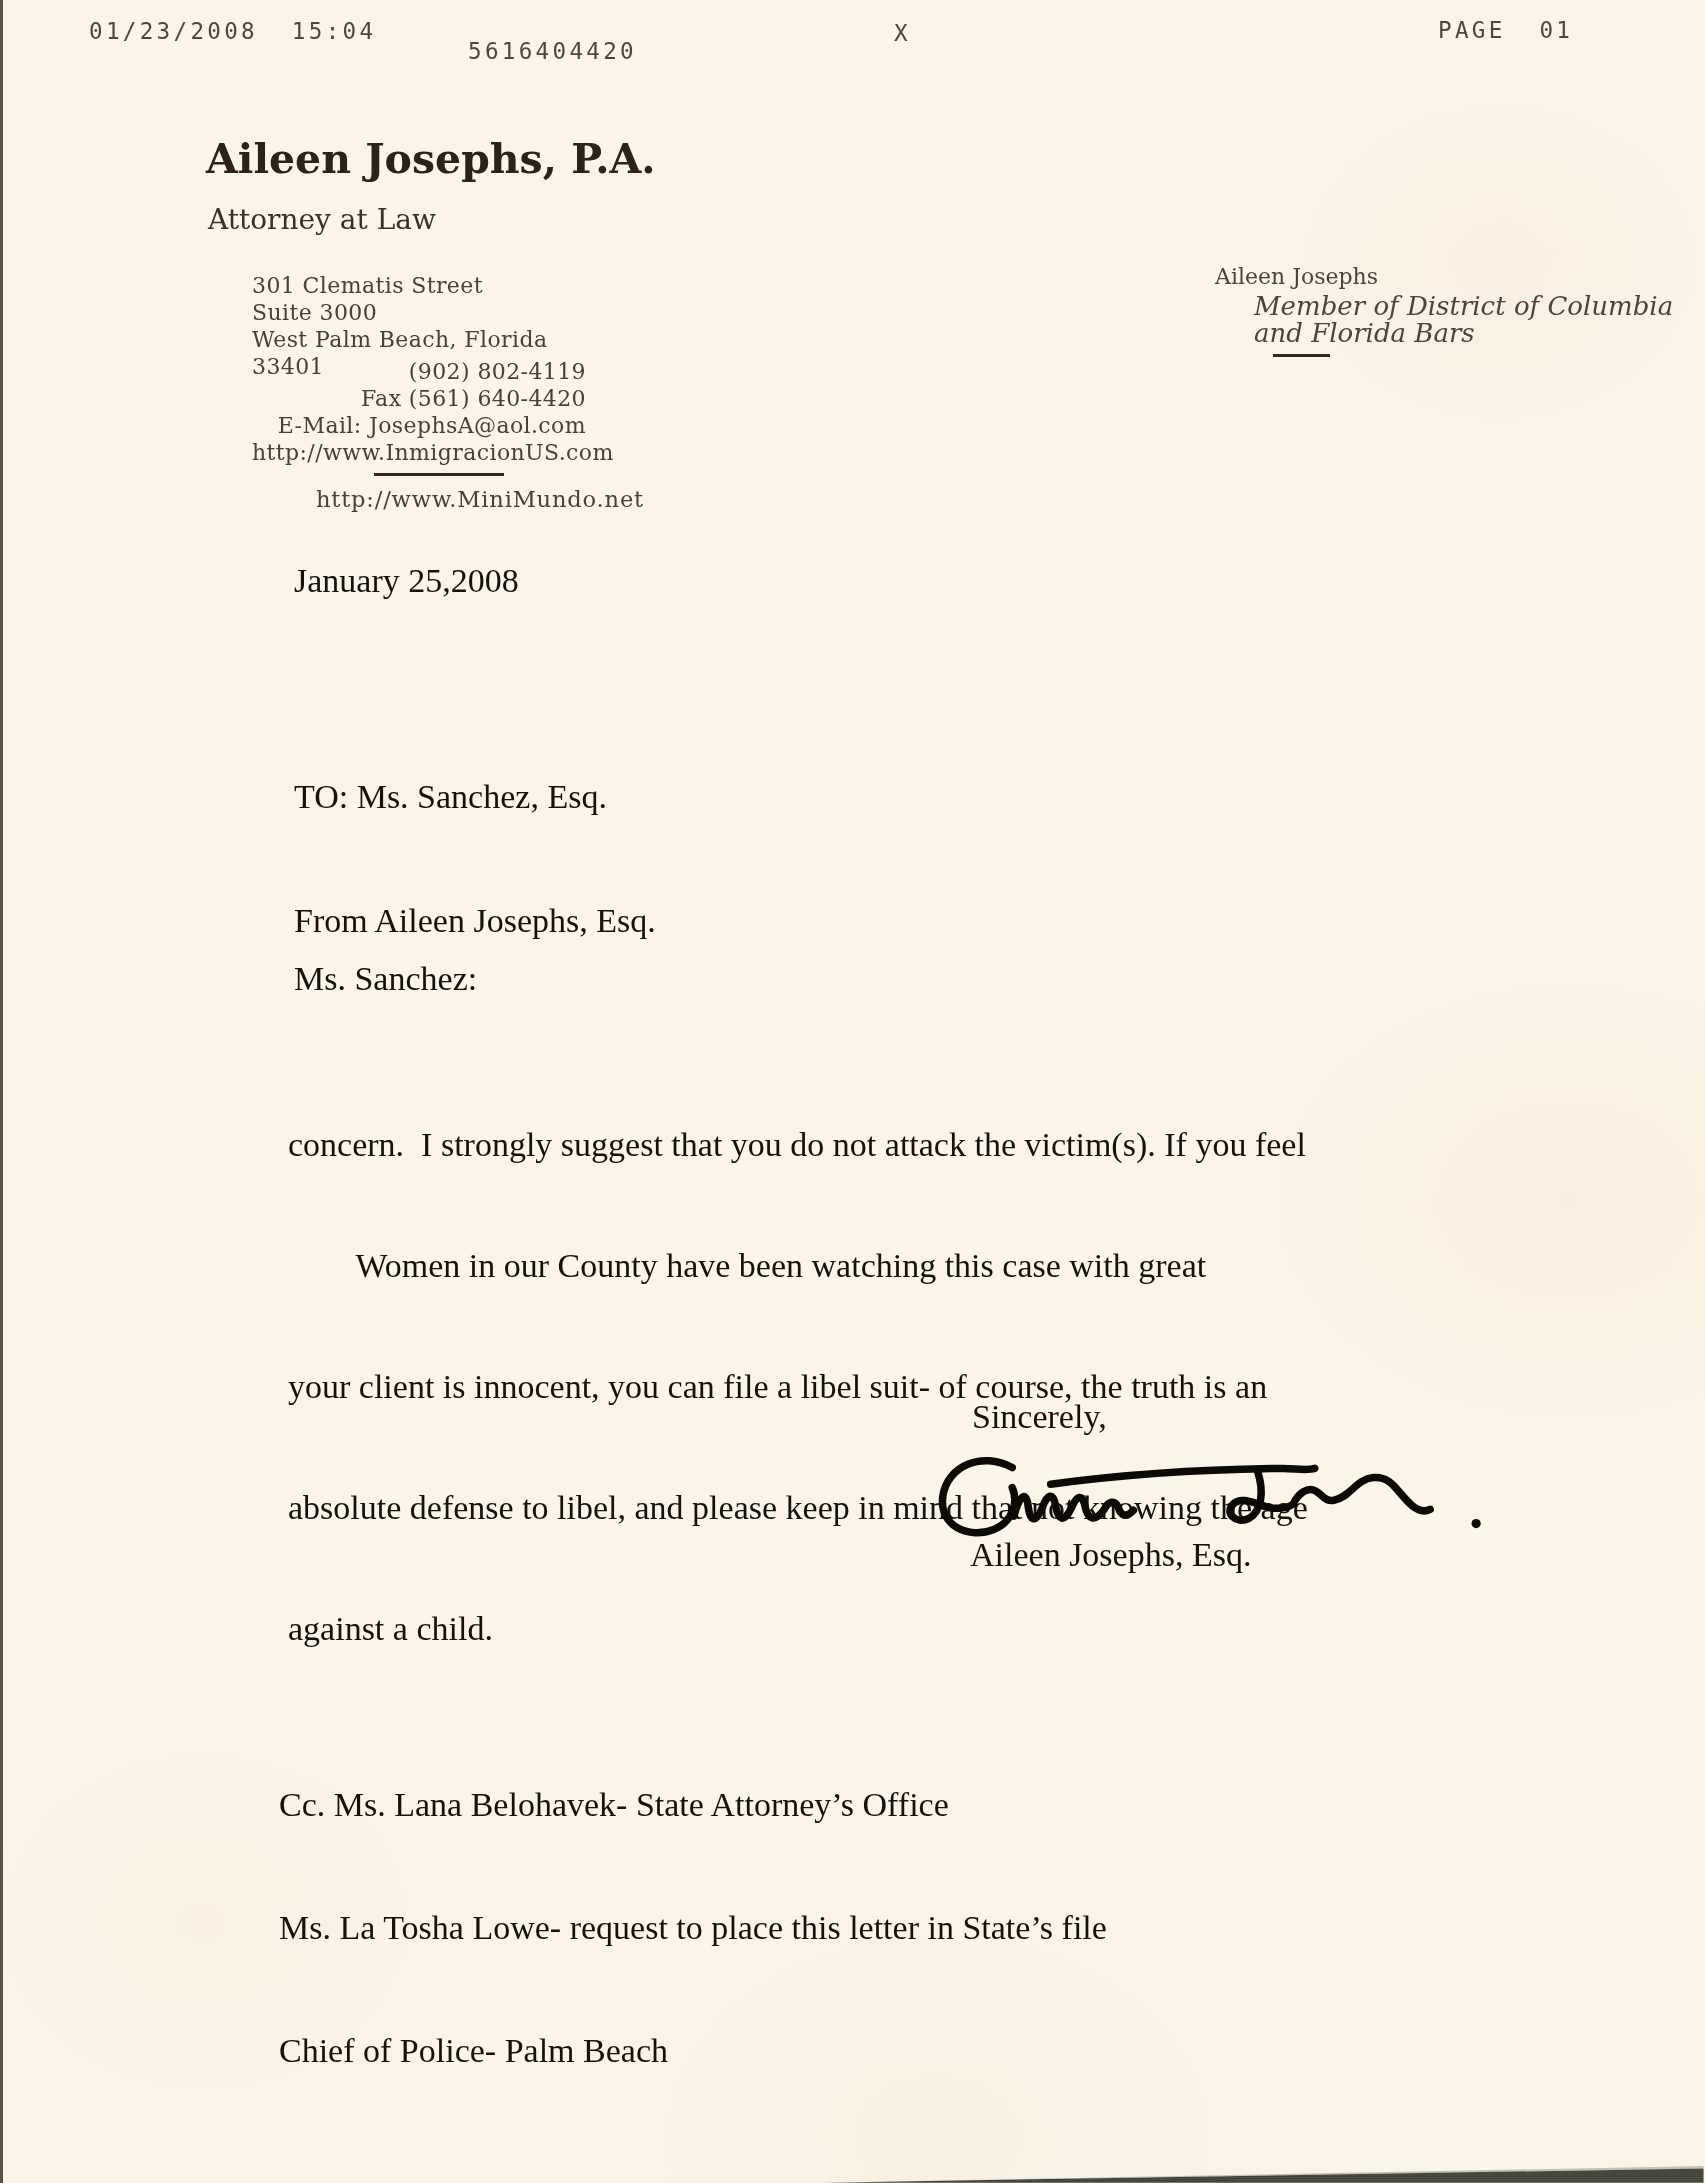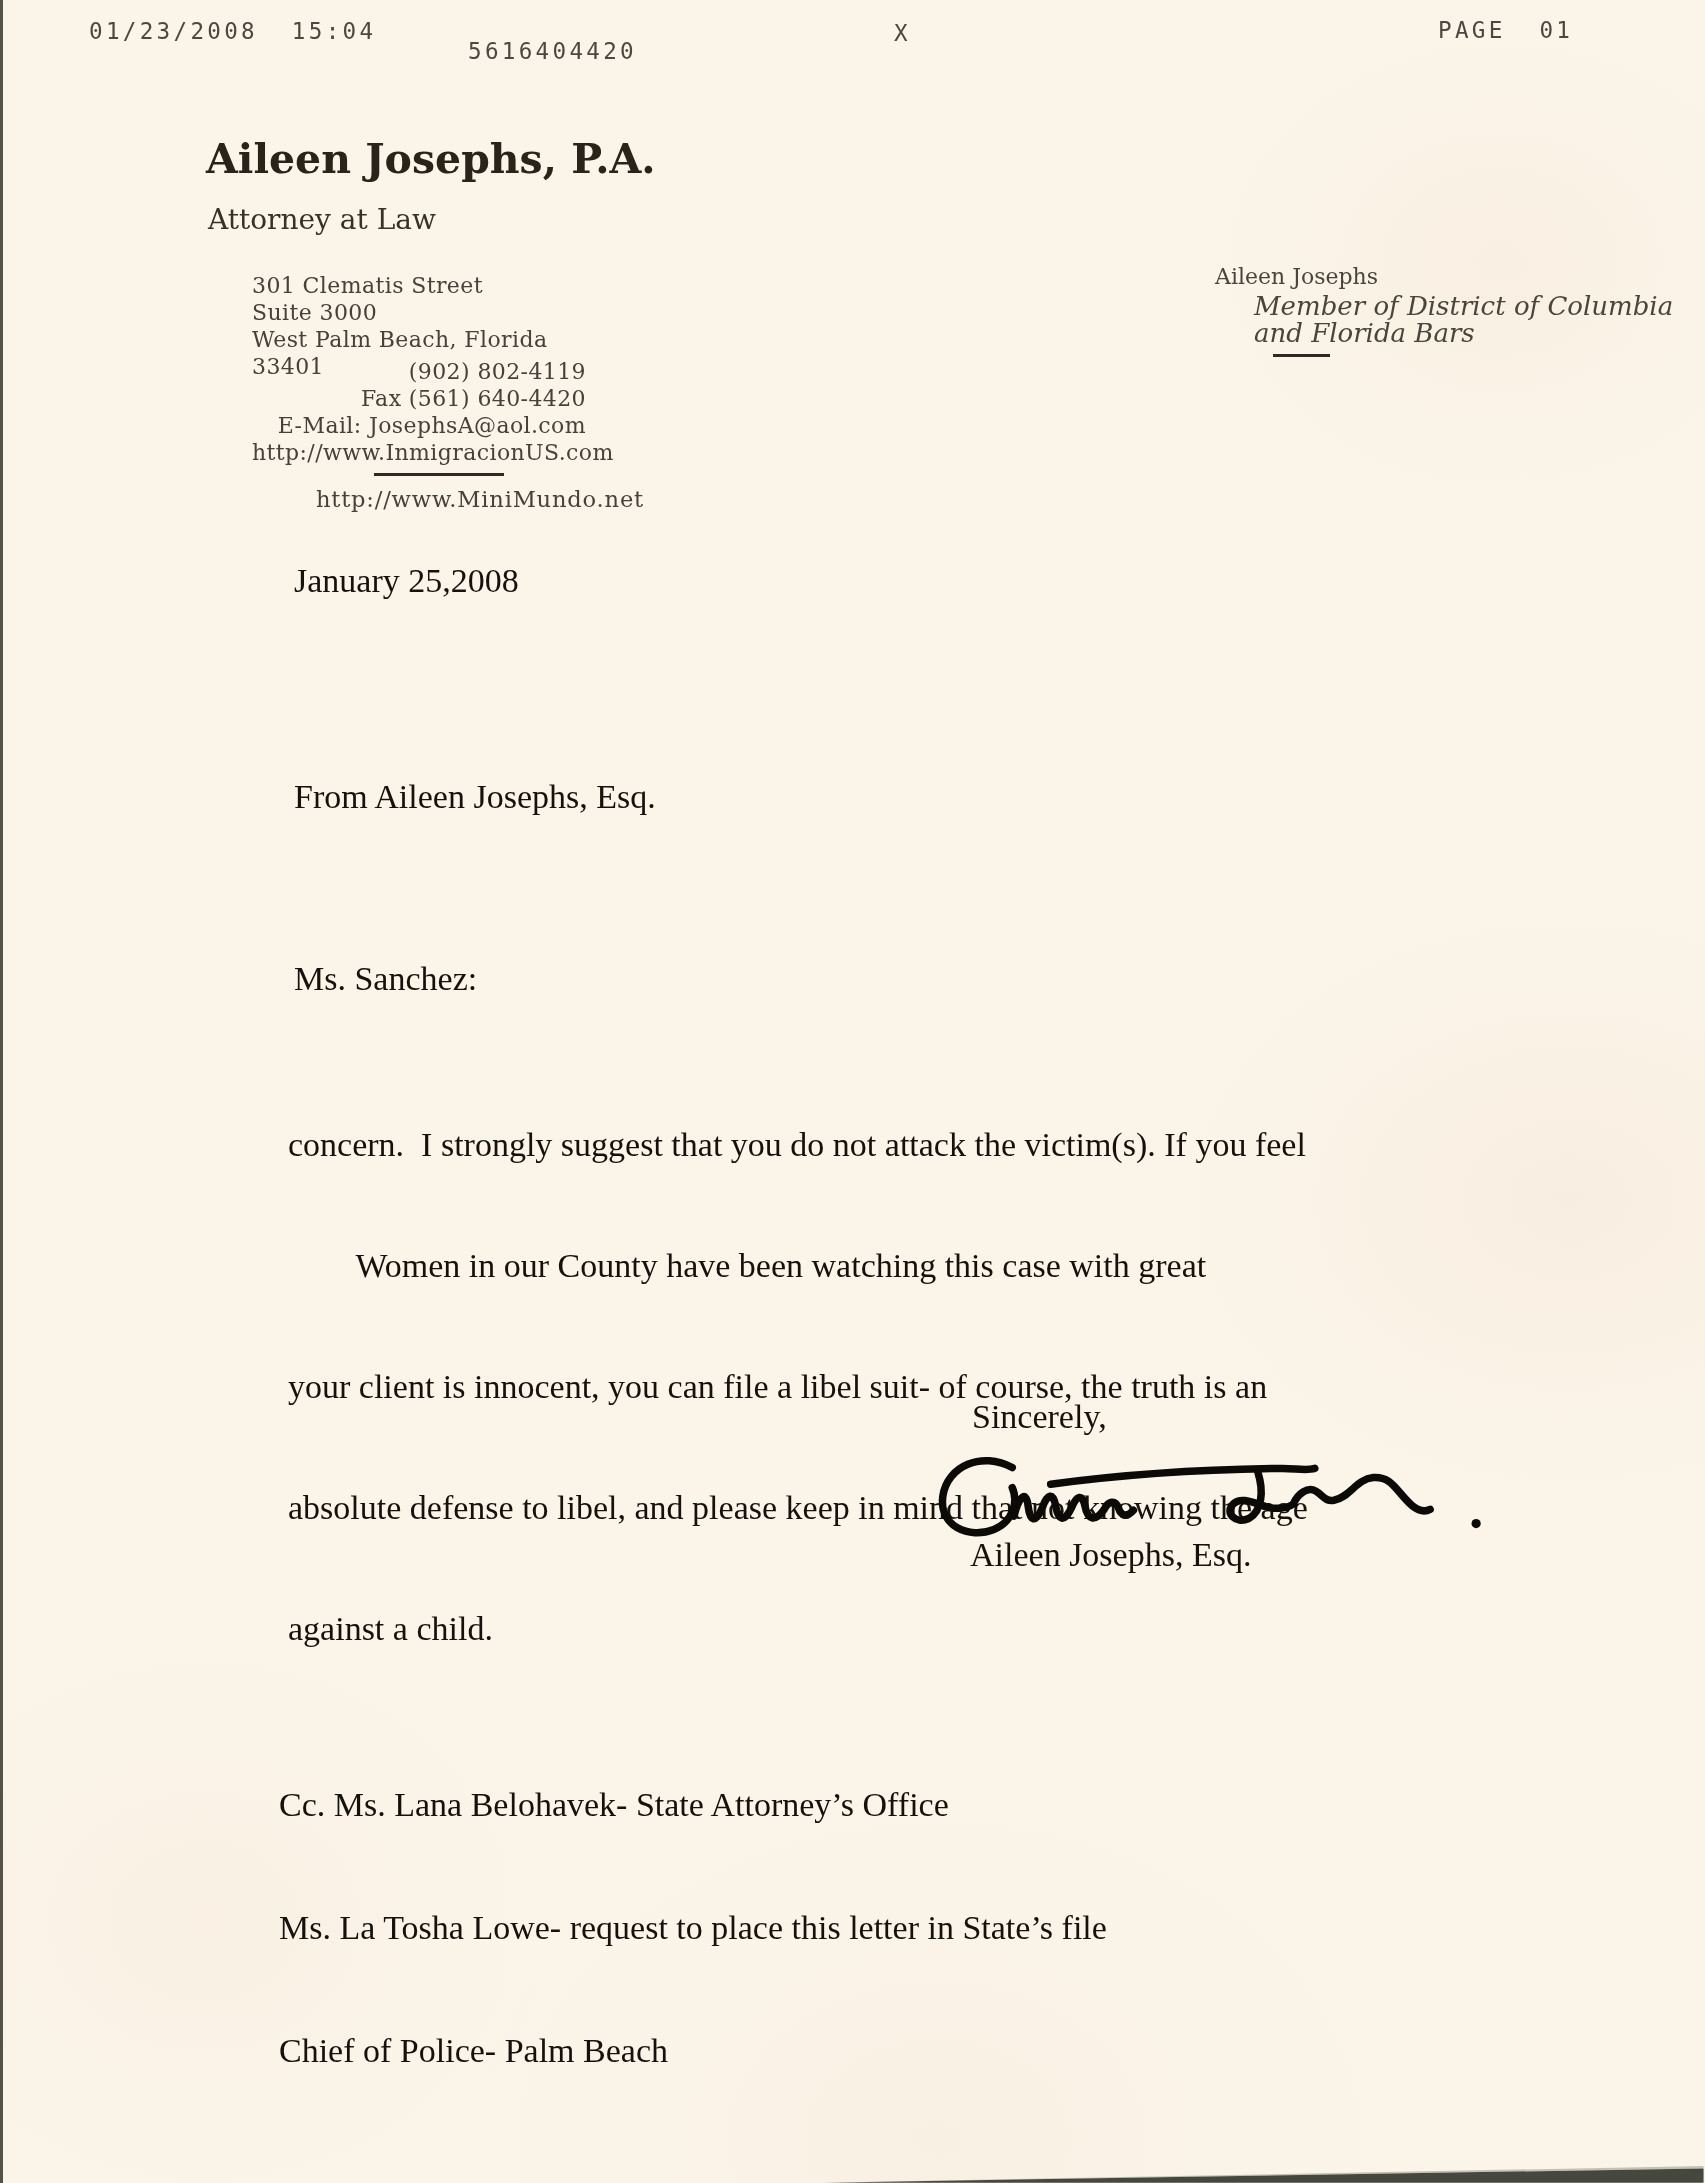--- a/index.html
+++ b/index.html
@@ -78,20 +78,21 @@
 <div class="abs site2" style="left:316px; top:486px;">http://www.MiniMundo.net</div>
 
 <div class="abs bar-name" style="left:1215px; top:264px;">Aileen Josephs</div>
 <div class="abs bar-line" style="left:1254px; top:293px;">Member of District of Columbia</div>
 <div class="abs bar-line" style="left:1254px; top:320px;">and Florida Bars</div>
 <div class="abs rule" style="left:1273px; top:354px; width:57px;"></div>
 
 <div class="abs t40" style="left:294px; top:562px;">January 25,2008</div>
 
 <div class="abs t40 to-block" style="left:294px; top:697px;">
+  <div>TO: Ms. Sanchez, Esq.</div>
   <div>From Aileen Josephs, Esq.</div>
 </div>
 
 <div class="abs t40" style="left:294px; top:960px;">Ms. Sanchez:</div>
 
 <div class="abs t40 body-block" style="left:288px; top:1046px; width:1212px;">
   <div>concern.  I strongly suggest that you do not attack the victim(s). If you feel</div>
   <div>        Women in our County have been watching this case with great</div>
   <div>your client is innocent, you can file a libel suit- of course, the truth is an</div>
   <div>absolute defense to libel, and please keep in mind that not knowing the age</div>

